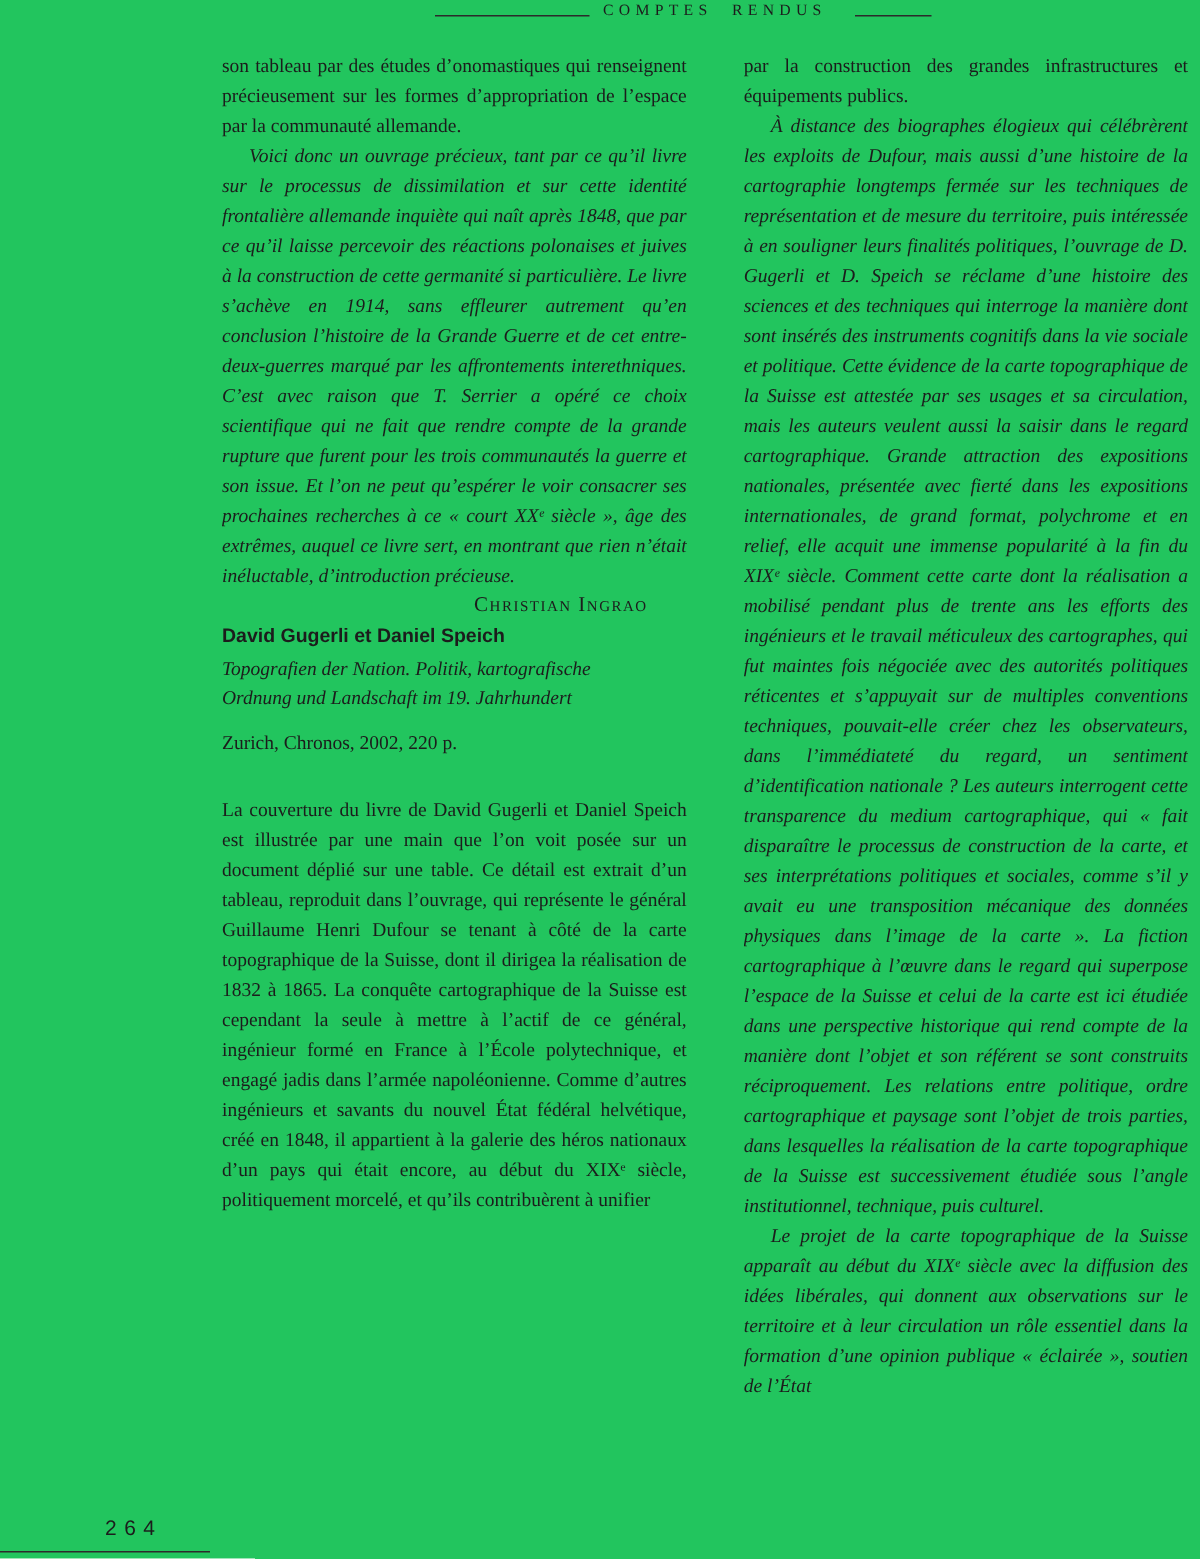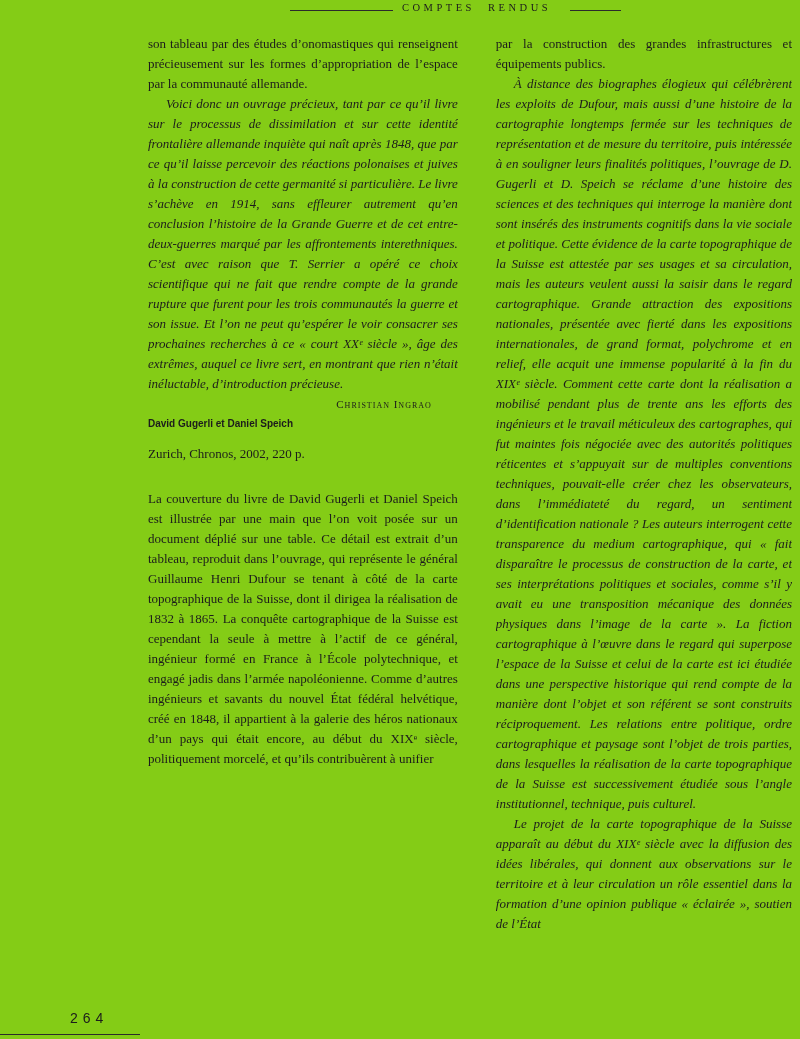--- a/index.html
+++ b/index.html
@@ -1,20 +1,20 @@
 <!DOCTYPE html>
 <html lang="fr"><head>
 <meta charset="utf-8">
 <style>
   html, body { margin: 0; padding: 0; background: #ffffff; }
   .page {
     position: relative;
     width: 800px;
     height: 1039px;
-    background: #84cc16;
+    background: #22c55e;
     font-family: "Liberation Serif", "DejaVu Serif", "DejaVu Sans", serif;
     color: #1c1c1c;
     overflow: hidden;
   }
   
   .head-rule { position: absolute; height: 1px; background: #2b2b2b; top: 10px; }
   .head-rule-left  { left: 290px; width: 103px; }
   .head-rule-right { left: 570px; width: 51px; }
   .running-title {
     position: absolute;
@@ -43,28 +43,28 @@
   .col-left  { width: 318px; height: 1002px; overflow: hidden; }
   .col-right { width: 304px; height: 1002px; overflow: hidden; }
   .col p { margin: 0; }
   .col p.indent { text-indent: 18px; font-style: italic; }
   .signature {
     text-align: right;
     padding-right: 26px;
     margin: 14px 0 30px 0;
     font-variant: small-caps;
     letter-spacing: 1px;
-    font-size: 11px;
+    font-size: 14px;
     text-indent: 0;
   }
   .book-ref { margin: 0 0 26px 0; text-align: left; }
   .book-authors {
     font-family: "Liberation Sans", "DejaVu Sans", sans-serif;
     font-weight: bold;
-    font-size: 10px;
+    font-size: 13px;
     line-height: 19px;
     margin-bottom: 3px;
   }
   .book-title {
     font-style: italic;
     max-width: 252px;
     line-height: 19px;
   }
   .book-pub { line-height: 19px; margin-top: 11px; }
   
@@ -93,20 +93,21 @@
   <div class="head-rule head-rule-right"></div>
 
   <div class="columns">
 
     <div class="col col-left">
       <p>son tableau par des études d’onomastiques qui renseignent précieusement sur les formes d’appropriation de l’espace par la communauté allemande.</p>
       <p class="indent">Voici donc un ouvrage précieux, tant par ce qu’il livre sur le processus de dissimilation et sur cette identité frontalière allemande inquiète qui naît après 1848, que par ce qu’il laisse percevoir des réactions polonaises et juives à la construction de cette germanité si particulière. Le livre s’achève en 1914, sans effleurer autrement qu’en conclusion l’histoire de la Grande Guerre et de cet entre-deux-guerres marqué par les affrontements interethniques. C’est avec raison que T. Serrier a opéré ce choix scientifique qui ne fait que rendre compte de la grande rupture que furent pour les trois communautés la guerre et son issue. Et l’on ne peut qu’espérer le voir consacrer ses prochaines recherches à ce « court XXᵉ siècle », âge des extrêmes, auquel ce livre sert, en montrant que rien n’était inéluctable, d’introduction précieuse.</p>
       <p class="signature">Christian Ingrao</p>
       <div class="book-ref">
         <div class="book-authors">David Gugerli et Daniel Speich</div>
+        <div class="book-title">Topografien der Nation. Politik, kartografische Ordnung und Landschaft im 19. Jahrhundert</div>
         <div class="book-pub">Zurich, Chronos, 2002, 220 p.</div>
       </div>
       <p>La couverture du livre de David Gugerli et Daniel Speich est illustrée par une main que l’on voit posée sur un document déplié sur une table. Ce détail est extrait d’un tableau, reproduit dans l’ouvrage, qui représente le général Guillaume Henri Dufour se tenant à côté de la carte topographique de la Suisse, dont il dirigea la réalisation de 1832 à 1865. La conquête cartographique de la Suisse est cependant la seule à mettre à l’actif de ce général, ingénieur formé en France à l’École polytechnique, et engagé jadis dans l’armée napoléonienne. Comme d’autres ingénieurs et savants du nouvel État fédéral helvétique, créé en 1848, il appartient à la galerie des héros nationaux d’un pays qui était encore, au début du XIXᵉ siècle, politiquement morcelé, et qu’ils contribuèrent à unifier</p>
     </div>
 
     <div class="col col-right">
       <p>par la construction des grandes infrastructures et équipements publics.</p>
       <p class="indent">À distance des biographes élogieux qui célébrèrent les exploits de Dufour, mais aussi d’une histoire de la cartographie longtemps fermée sur les techniques de représentation et de mesure du territoire, puis intéressée à en souligner leurs finalités politiques, l’ouvrage de D. Gugerli et D. Speich se réclame d’une histoire des sciences et des techniques qui interroge la manière dont sont insérés des instruments cognitifs dans la vie sociale et politique. Cette évidence de la carte topographique de la Suisse est attestée par ses usages et sa circulation, mais les auteurs veulent aussi la saisir dans le regard cartographique. Grande attraction des expositions nationales, présentée avec fierté dans les expositions internationales, de grand format, polychrome et en relief, elle acquit une immense popularité à la fin du XIXᵉ siècle. Comment cette carte dont la réalisation a mobilisé pendant plus de trente ans les efforts des ingénieurs et le travail méticuleux des cartographes, qui fut maintes fois négociée avec des autorités politiques réticentes et s’appuyait sur de multiples conventions techniques, pouvait-elle créer chez les observateurs, dans l’immédiateté du regard, un sentiment d’identification nationale ? Les auteurs interrogent cette transparence du medium cartographique, qui « fait disparaître le processus de construction de la carte, et ses interprétations politiques et sociales, comme s’il y avait eu une transposition mécanique des données physiques dans l’image de la carte ». La fiction cartographique à l’œuvre dans le regard qui superpose l’espace de la Suisse et celui de la carte est ici étudiée dans une perspective historique qui rend compte de la manière dont l’objet et son référent se sont construits réciproquement. Les relations entre politique, ordre cartographique et paysage sont l’objet de trois parties, dans lesquelles la réalisation de la carte topographique de la Suisse est successivement étudiée sous l’angle institutionnel, technique, puis culturel.</p>
       <p class="indent">Le projet de la carte topographique de la Suisse apparaît au début du XIXᵉ siècle avec la diffusion des idées libérales, qui donnent aux observations sur le territoire et à leur circulation un rôle essentiel dans la formation d’une opinion publique « éclairée », soutien de l’État</p>
     </div>

